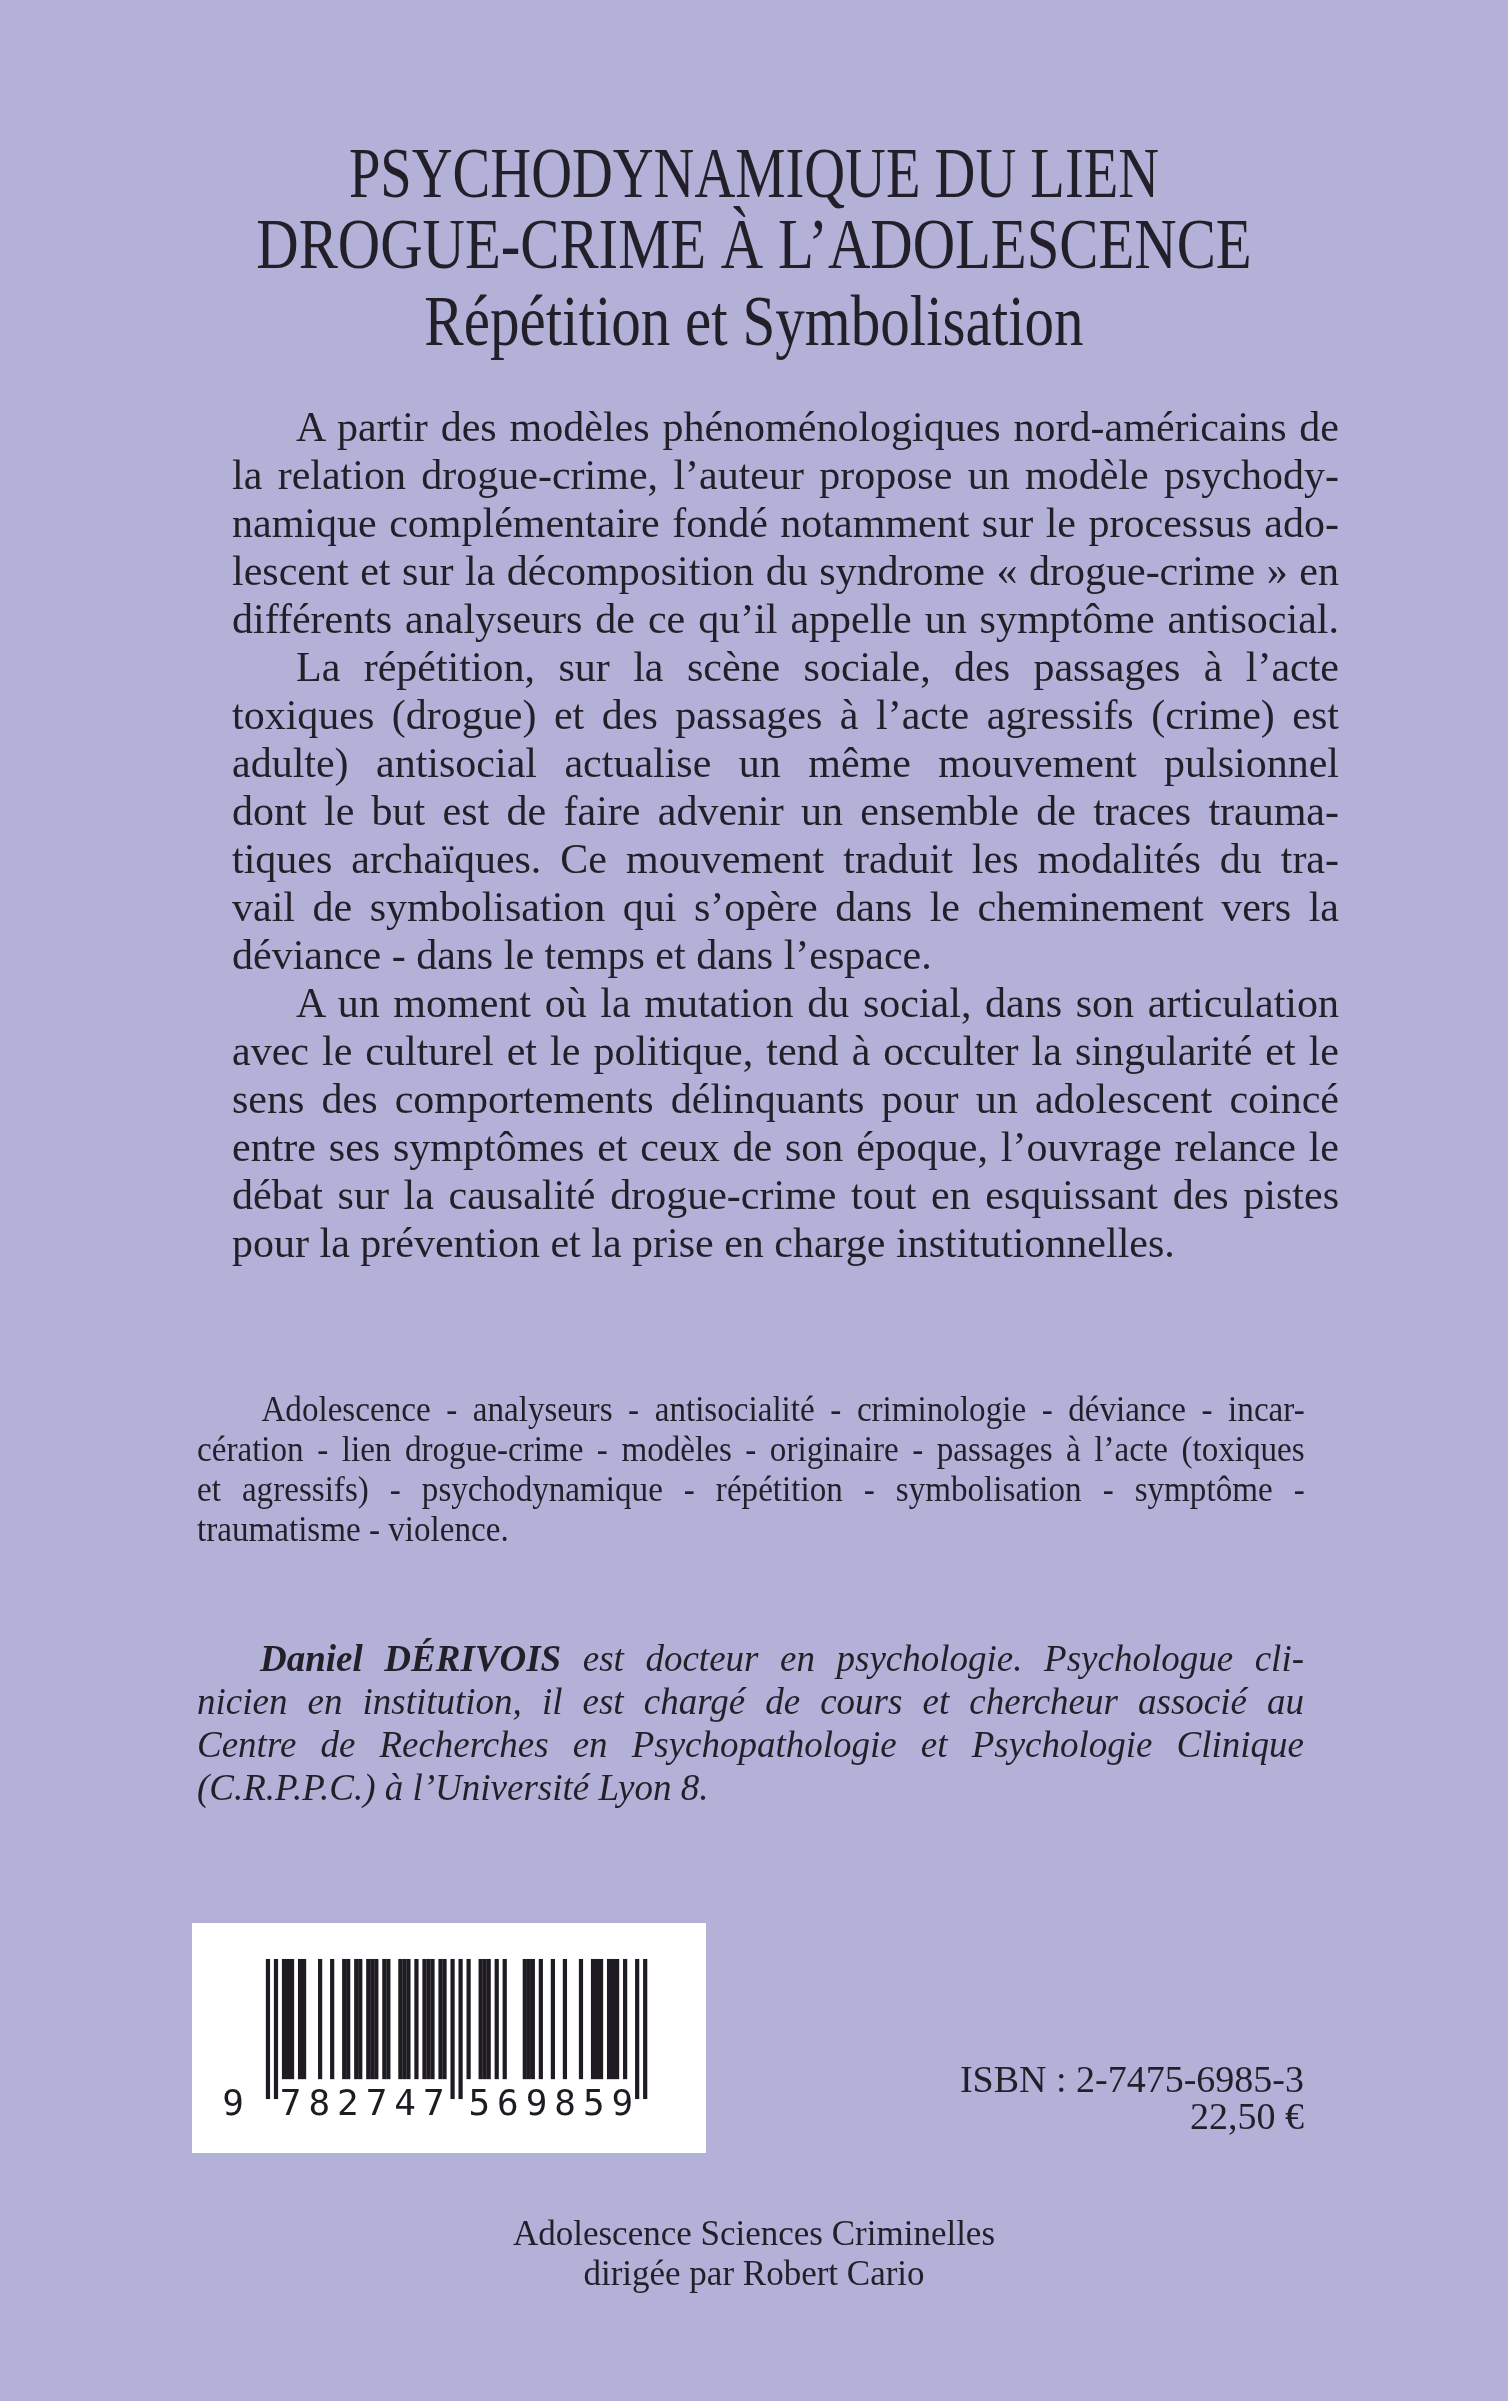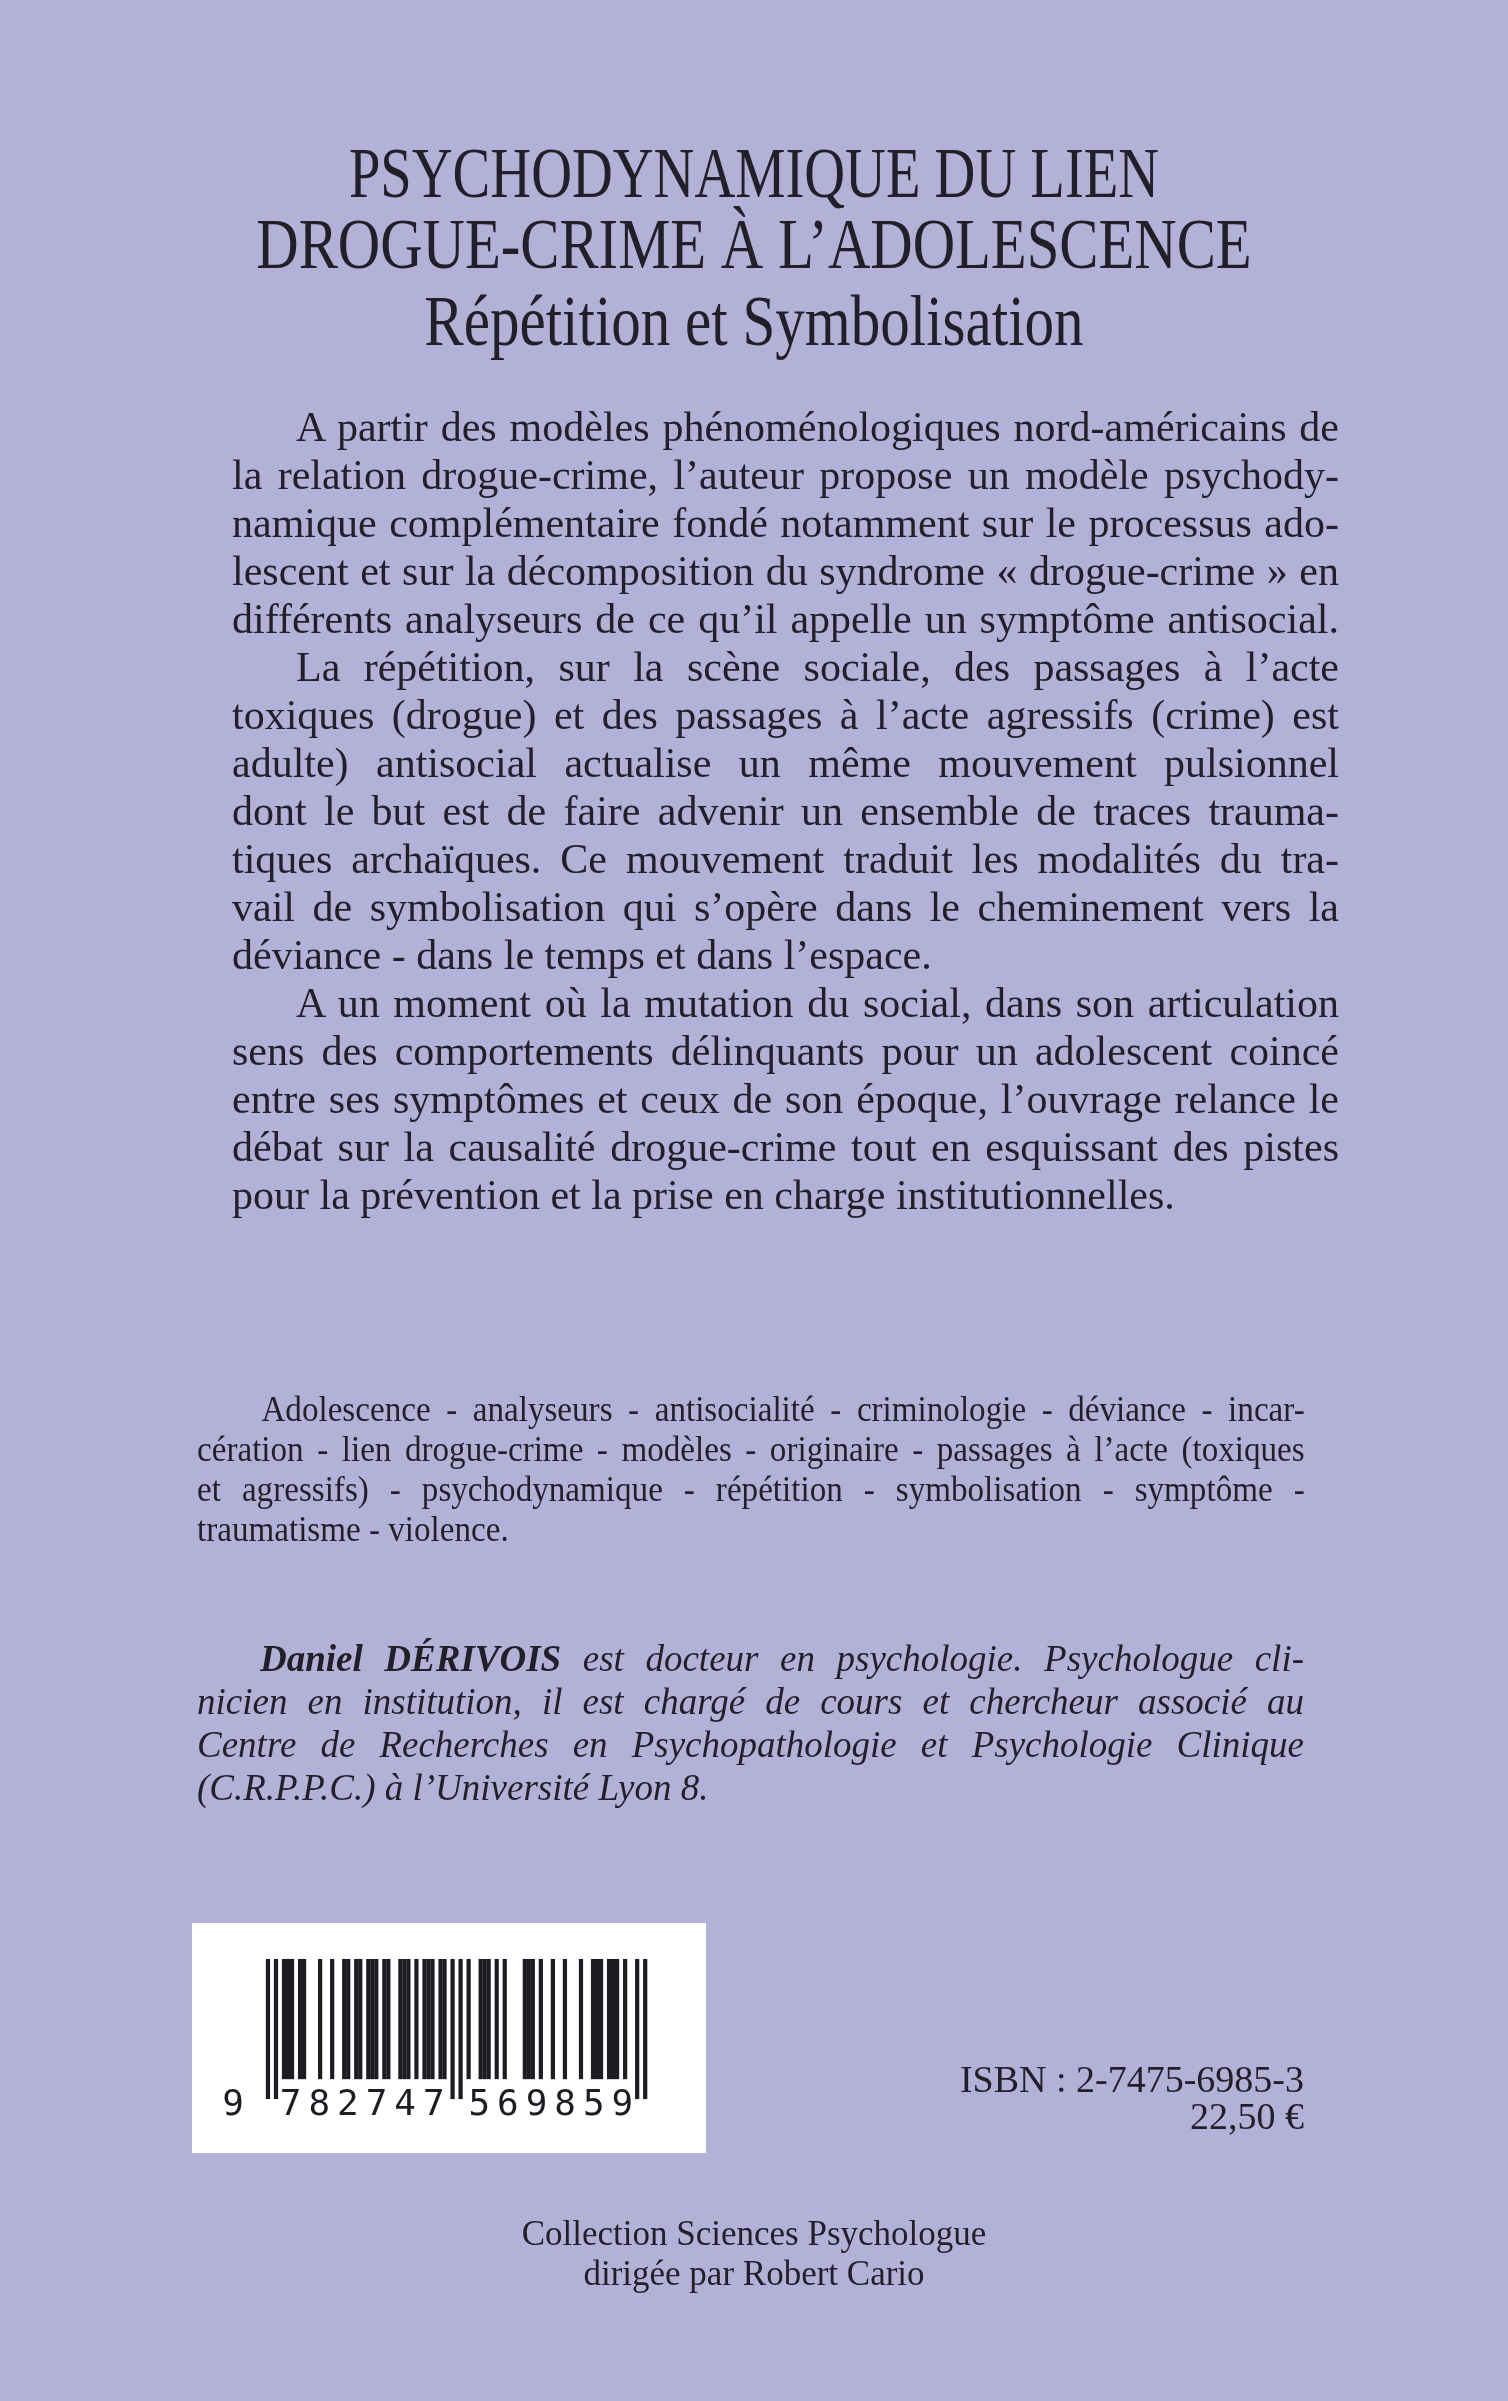--- a/index.html
+++ b/index.html
@@ -76,20 +76,21 @@
     <span class="line indent">La répétition, sur la scène sociale, des passages à l’acte</span>
     <span class="line">toxiques (drogue) et des passages à l’acte agressifs (crime) est</span>
     <span class="line">adulte) antisocial actualise un même mouvement pulsionnel</span>
     <span class="line">dont le but est de faire advenir un ensemble de traces trauma-</span>
     <span class="line">tiques archaïques. Ce mouvement traduit les modalités du tra-</span>
     <span class="line">vail de symbolisation qui s’opère dans le cheminement vers la</span>
     <span class="line last">déviance - dans le temps et dans l’espace.</span>
   </div>
   <div>
     <span class="line indent">A un moment où la mutation du social, dans son articulation</span>
+    <span class="line">avec le culturel et le politique, tend à occulter la singularité et le</span>
     <span class="line">sens des comportements délinquants pour un adolescent coincé</span>
     <span class="line">entre ses symptômes et ceux de son époque, l’ouvrage relance le</span>
     <span class="line">débat sur la causalité drogue-crime tout en esquissant des pistes</span>
     <span class="line last">pour la prévention et la prise en charge institutionnelles.</span>
   </div>
 </div>
 
 <div class="kw-wrap" style="top:1389px;">
   <div class="kw-inner">
     <span class="line indent">Adolescence - analyseurs - antisocialité - criminologie - déviance - incar-</span>
@@ -163,15 +164,15 @@
       <rect x="476.56" y="38" width="4.44" height="148" fill="#1e1c22"></rect>
       <text x="32" y="203" font-family="&quot;DejaVu Sans Mono&quot;, monospace" font-size="38" fill="#1e1c22" text-anchor="start" textLength="">9</text>
       <text x="92.72" y="203" font-family="&quot;DejaVu Sans Mono&quot;, monospace" font-size="38" fill="#1e1c22" text-anchor="start" textLength="174.1" lengthAdjust="spacing">782747</text>
       <text x="292" y="203" font-family="&quot;DejaVu Sans Mono&quot;, monospace" font-size="38" fill="#1e1c22" text-anchor="start" textLength="174.1" lengthAdjust="spacing">569859</text>
     </svg>
 </div>
 
 <div class="isbn" style="top:2057px;margin-left:8px;">ISBN : 2-7475-6985-3</div>
 <div class="price" style="top:2094px;">22,50 €</div>
 
-<div class="collection" style="top:2214px;">Collection Sciences Psychologue</div>
+<div class="collection" style="top:2214px;">Adolescence Sciences Criminelles</div>
 <div class="collection" style="top:2254px;">dirigée par Robert Cario</div>
 
 
 </body></html>

